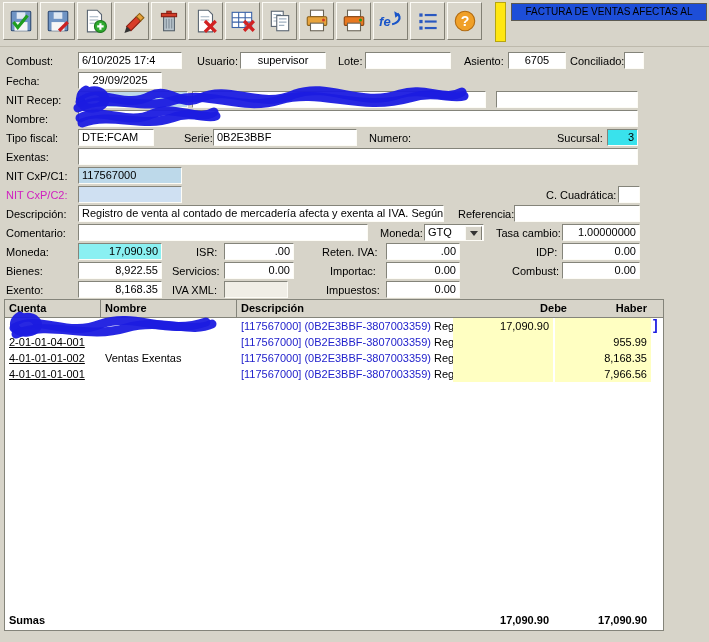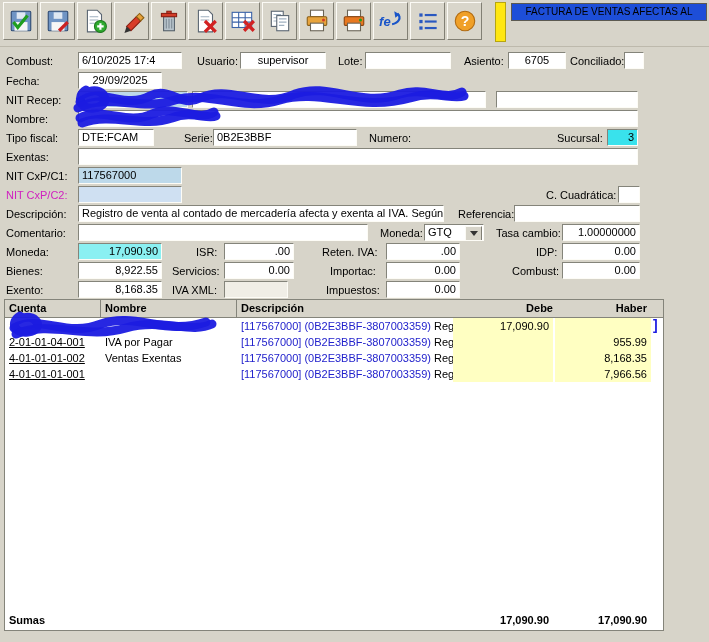--- a/index.html
+++ b/index.html
@@ -244,34 +244,33 @@
   <span class="lbl" style="left:326px;top:282px">Impuestos:</span>
   <div class="fld right" style="left:386px;top:281px;width:74px">0.00</div>
 
   <div class="grid">
     <div class="thead">
       <span class="hcell" style="left:4px">Cuenta</span>
       <span class="hline" style="left:95px"></span>
       <span class="hcell" style="left:100px">Nombre</span>
       <span class="hline" style="left:231px"></span>
       <span class="hcell" style="left:236px">Descripción</span>
-      <span class="hcell" style="left:448px;width:100px;text-align:right">Debe</span>
+      <span class="hcell" style="left:462px;width:100px;text-align:right">Debe</span>
       <span class="hcell" style="left:550px;width:92px;text-align:right">Haber</span>
     </div>
 
     <div class="trow" style="top:18px">
       <span class="tc c-cuenta"></span>
       <span class="tc c-nombre"></span>
       <span class="tc c-desc"><span class="desc-link">[117567000] (0B2E3BBF-3807003359)</span><span> Registro de</span></span>
       <span class="tc c-debe">17,090.90</span>
       <span class="tc c-haber"></span>
     </div>
     <div class="trow" style="top:34px">
       <span class="tc c-cuenta">2-01-01-04-001</span>
-      <span class="tc c-nombre">IVA por Pagar</span>
       <span class="tc c-desc"><span class="desc-link">[117567000] (0B2E3BBF-3807003359)</span><span> Registro de</span></span>
       <span class="tc c-debe"></span>
       <span class="tc c-haber">955.99</span>
     </div>
     <div class="trow" style="top:50px">
       <span class="tc c-cuenta">4-01-01-01-002</span>
       <span class="tc c-nombre">Ventas Exentas</span>
       <span class="tc c-desc"><span class="desc-link">[117567000] (0B2E3BBF-3807003359)</span><span> Registro de</span></span>
       <span class="tc c-debe"></span>
       <span class="tc c-haber">8,168.35</span>

